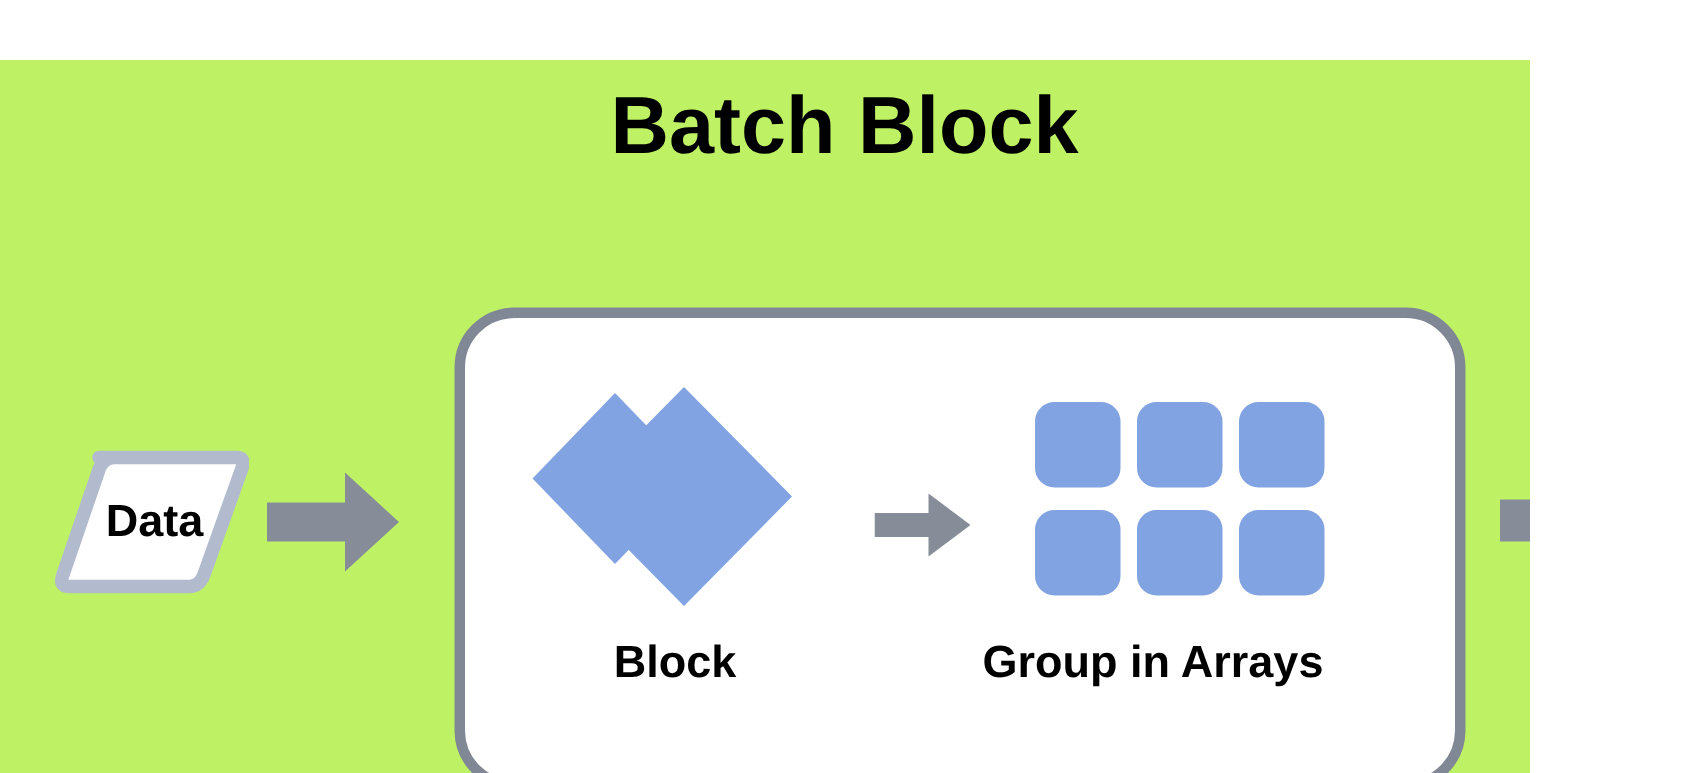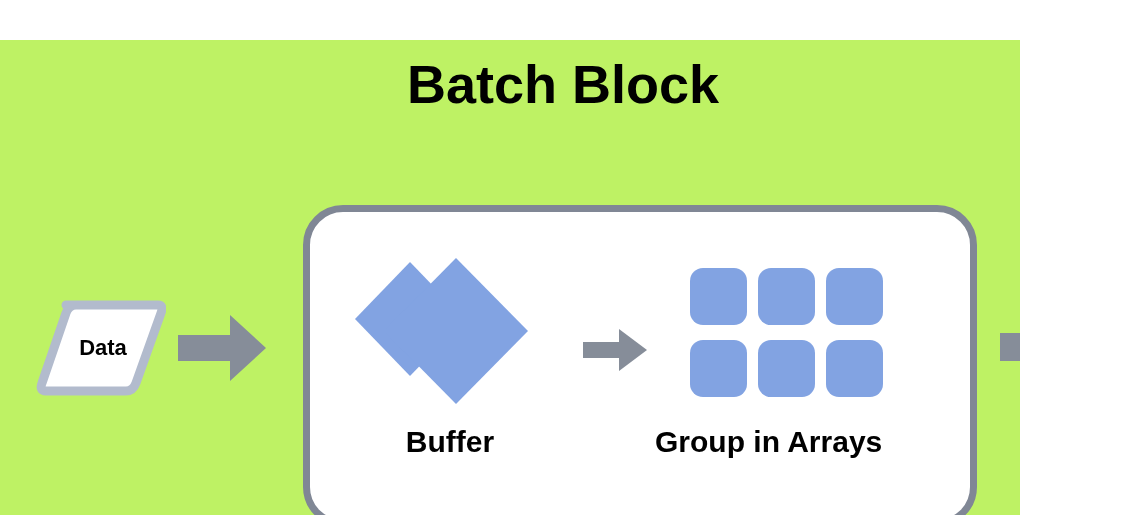--- a/index.html
+++ b/index.html
@@ -43,21 +43,21 @@
   }
   .data-label {
     position: absolute;
     left: 36px;
     top: 255px;
     width: 130px;
     height: 105px;
     display: flex;
     align-items: center;
     justify-content: center;
-    font-size: 22px;
+    font-size: 30px;
     font-weight: bold;
     color: #000000;
     padding-left: 4px;
     box-sizing: border-box;
   }
 
   
   .arrow {
     position: absolute;
   }
@@ -159,20 +159,20 @@
 
   <div class="grid-group">
     <div class="grid-cell" style="left:0px;   top:0px;"></div>
     <div class="grid-cell" style="left:68px;  top:0px;"></div>
     <div class="grid-cell" style="left:136px; top:0px;"></div>
     <div class="grid-cell" style="left:0px;   top:72px;"></div>
     <div class="grid-cell" style="left:68px;  top:72px;"></div>
     <div class="grid-cell" style="left:136px; top:72px;"></div>
   </div>
 
-  <div class="caption caption-buffer">Buffer</div>
+  <div class="caption caption-buffer">Block</div>
   <div class="caption caption-grid">Group in Arrays</div>
 
   <svg class="arrow" style="left:1000px; top:272px; width:100px; height:70px;" viewBox="0 0 100 70">
     <path d="M 0 21 L 58 21 L 58 0 L 100 35 L 58 70 L 58 49 L 0 49 Z" fill="#868d99"></path>
   </svg>
 
 </div>
 
 </body></html>

